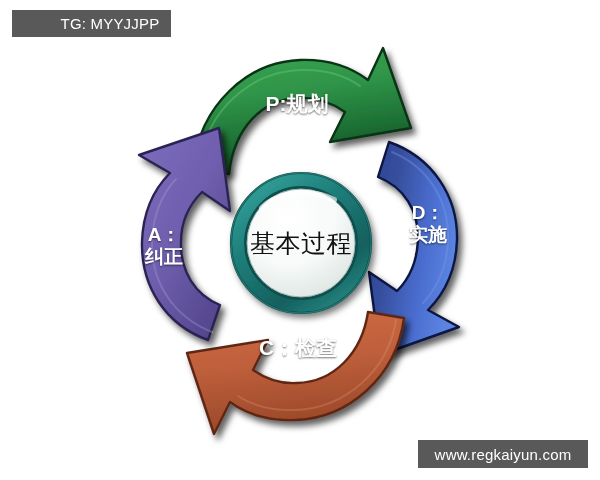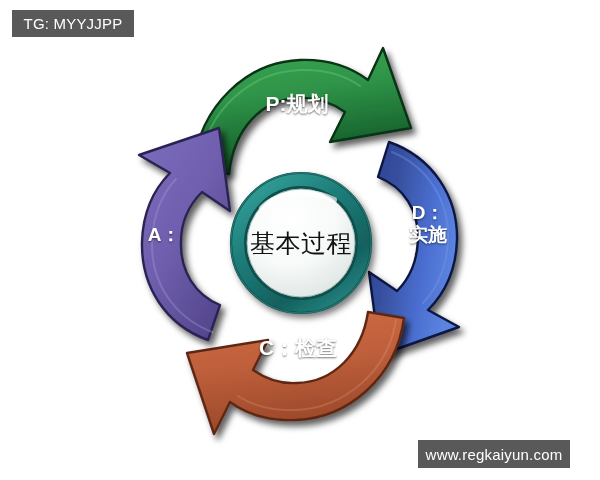--- a/index.html
+++ b/index.html
@@ -27,25 +27,26 @@
     font-family: "Liberation Sans", "DejaVu Sans", sans-serif;
     letter-spacing: 0.2px;
     white-space: nowrap;
   }
   #tg-chip {
     left: 12px;
     top: 10px;
     width: 122px;
     height: 27px;
     font-size: 15px;
+    padding-left: 37px;
   }
   #site-chip {
     left: 418px;
     top: 440px;
-    width: 152px;
+    width: 170px;
     height: 28px;
     font-size: 15px;
   }
 
   
   #diagram-stage {
     position: absolute;
     left: 0;
     top: 0;
     width: 600px;
@@ -257,20 +258,21 @@
     <span class="lbl-line">D：</span>
     <span class="lbl-line">实施</span>
   </div>
 
   <div class="arrow-label" id="label-check">
     <span class="lbl-line">C：检查</span>
   </div>
 
   <div class="arrow-label" id="label-act">
     <span class="lbl-line">A：</span>
+    <span class="lbl-line">纠正</span>
   </div>
 
   <div id="center-hub">
     <div id="center-text">基本过程</div>
   </div>
 
 </div>
 
 <div class="chip" id="tg-chip">
   <span>TG: MYYJJPP</span>

